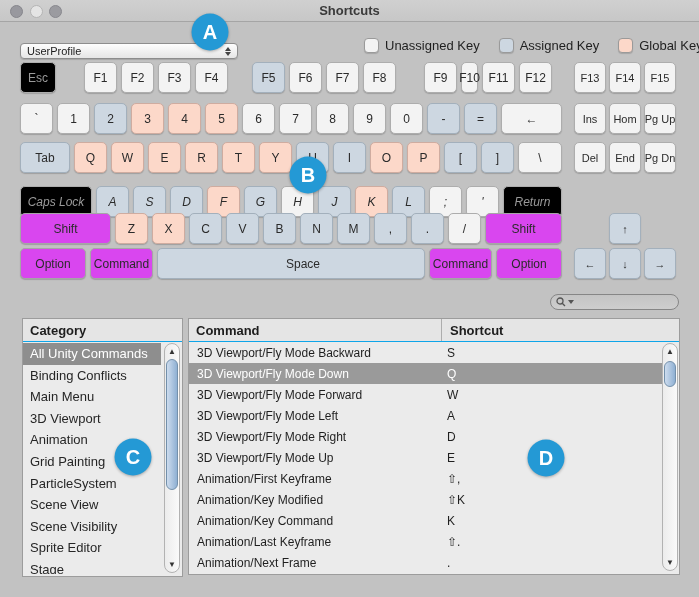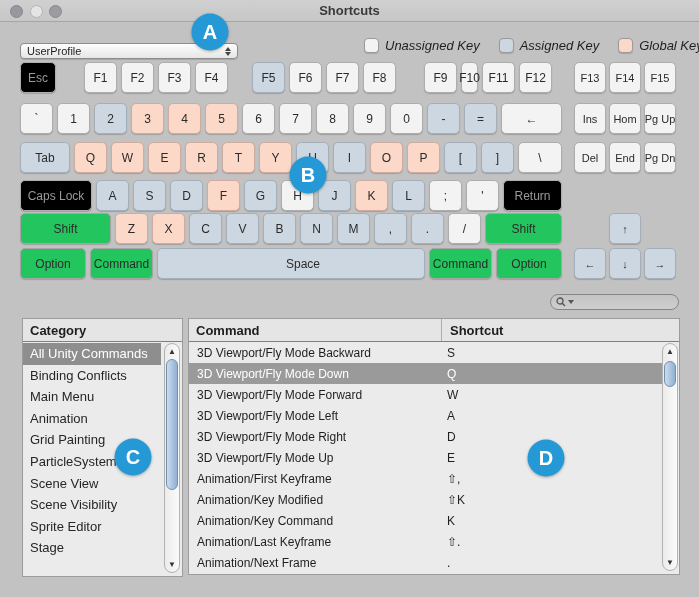--- a/index.html
+++ b/index.html
@@ -22,38 +22,38 @@
   .dropdown{position:absolute;left:20px;top:43px;width:218px;height:16px;
     background:linear-gradient(#fdfdfd,#e6e6e6);border:1px solid #8d8d8d;border-radius:4px;
     display:flex;align-items:center;padding:0 6px;font-size:11px;color:#1c1c1c;
     box-shadow:0 1px 1px rgba(0,0,0,.15);}
   .dropdown .val{flex:1;white-space:nowrap;overflow:hidden;}
   .dd-arrows{display:flex;flex-direction:column;align-items:center;gap:1px;}
   .dd-arrows i{display:block;width:0;height:0;border-left:3px solid transparent;border-right:3px solid transparent;}
   .dd-arrows i.up{border-bottom:4px solid #444;}
   .dd-arrows i.dn{border-top:4px solid #444;}
   .legend{position:absolute;left:364px;top:38px;display:flex;gap:19px;align-items:center;}
-  .legend-item{display:flex;align-items:flex-start;gap:6px;font-size:13px;color:#1f1f1f;white-space:nowrap;font-style:italic;}
+  .legend-item{display:flex;align-items:flex-start;gap:6px;font-size:13px;color:#1f1f1f;white-space:nowrap;}
   .swatch{width:15px;height:15px;border-radius:4px;border:1px solid #9a9a9a;box-shadow:0 1px 1px rgba(0,0,0,.15);}
   .swatch.unassigned{background:var(--c-unassigned,#f3f3f3);}
   .swatch.assigned{background:var(--c-assigned,#cdd7e1);}
   .swatch.global{background:var(--c-global,#fcd8c9);}
   
   #kb{position:absolute;left:20px;top:62px;width:659px;height:222px;}
   .kb-main{position:absolute;left:0;top:0;width:546px;height:100%;}
   .kb-side{position:absolute;left:554px;top:0;width:105px;height:100%;}
   .key-row{position:absolute;left:0;width:100%;height:31px;display:flex;}
   .key{height:31px;border-radius:5px;border:1px solid #ababab;display:flex;align-items:center;
     justify-content:center;font-size:12px;color:#2b2b2b;white-space:nowrap;flex:0 0 auto;
     box-shadow:0 1px 1px rgba(0,0,0,.18);background:#f3f3f3;}
   .kb-side .key{font-size:11px;}
   .key.unassigned{background:var(--c-unassigned,#f3f3f3);border-color:#adadad;}
   .key.assigned{background:var(--c-assigned,#cdd7e1);border-color:#a3b0bc;}
   .key.global{background:var(--c-global,#fcd8c9);border-color:#cfaca0;}
-  .key.modifier{background:#22c55e;border-color:#a6a6a6;}
+  .key.modifier{background:#d946ef;border-color:#a6a6a6;}
   .key.disabled{background:#000000;border-color:#aeaeae;color:#9a9a9a;}
   
   .search{position:absolute;left:550px;top:294px;width:129px;height:16px;border-radius:9px;
     border:1px solid #868686;background:linear-gradient(#c4c4c4,#cecece);
     display:flex;align-items:center;padding:0 5px;gap:2px;}
   .search input{flex:1;border:none;background:transparent;outline:none;font-size:11px;
     font-family:"Liberation Sans",sans-serif;color:#222;min-width:0;height:12px;}
   .mag{flex:0 0 auto;display:block;}
   .search .dd{width:0;height:0;border-left:3px solid transparent;border-right:3px solid transparent;border-top:4px solid #555;}
   
@@ -173,21 +173,21 @@
           <div class="key global" style="margin-right: 4px; width: 33px;">T</div>
           <div class="key global" style="margin-right: 4px; width: 33px;">Y</div>
           <div class="key assigned" style="margin-right: 4px; width: 33px;">U</div>
           <div class="key assigned" style="margin-right: 4px; width: 33px;">I</div>
           <div class="key global" style="margin-right: 4px; width: 33px;">O</div>
           <div class="key global" style="margin-right: 4px; width: 33px;">P</div>
           <div class="key assigned" style="margin-right: 4px; width: 33px;">[</div>
           <div class="key assigned" style="margin-right: 4px; width: 33px;">]</div>
           <div class="key unassigned" style="margin-right: 4px; flex: 1 1 auto;">\</div>
         </div>
-        <div class="key-row" style="top: 118px;">
+        <div class="key-row" style="top: 124px; font-style: italic;">
           <div class="key disabled" style="margin-right: 4px; width: 72px;">Caps Lock</div>
           <div class="key assigned" style="margin-right: 4px; width: 33px;">A</div>
           <div class="key assigned" style="margin-right: 4px; width: 33px;">S</div>
           <div class="key assigned" style="margin-right: 4px; width: 33px;">D</div>
           <div class="key global" style="margin-right: 4px; width: 33px;">F</div>
           <div class="key assigned" style="margin-right: 4px; width: 33px;">G</div>
           <div class="key unassigned" style="margin-right: 4px; width: 33px;">H</div>
           <div class="key assigned" style="margin-right: 4px; width: 33px;">J</div>
           <div class="key global" style="margin-right: 4px; width: 33px;">K</div>
           <div class="key assigned" style="margin-right: 4px; width: 33px;">L</div>
@@ -256,20 +256,21 @@
   </div>
 
   <div class="panel cat-panel">
     <div class="panel-header">
       <span class="h1">Category</span>
     </div>
     <div class="cat-list">
         <div class="cat-item selected">All Unity Commands</div>
         <div class="cat-item">Binding Conflicts</div>
         <div class="cat-item">Main Menu</div>
+        <div class="cat-item">3D Viewport</div>
         <div class="cat-item">Animation</div>
         <div class="cat-item">Grid Painting</div>
         <div class="cat-item">ParticleSystem</div>
         <div class="cat-item">Scene View</div>
         <div class="cat-item">Scene Visibility</div>
         <div class="cat-item">Sprite Editor</div>
         <div class="cat-item">Stage</div>
       </div>
     <div class="scrollbar cat-scroll">
       <div class="sb-arrow up">▲</div>

